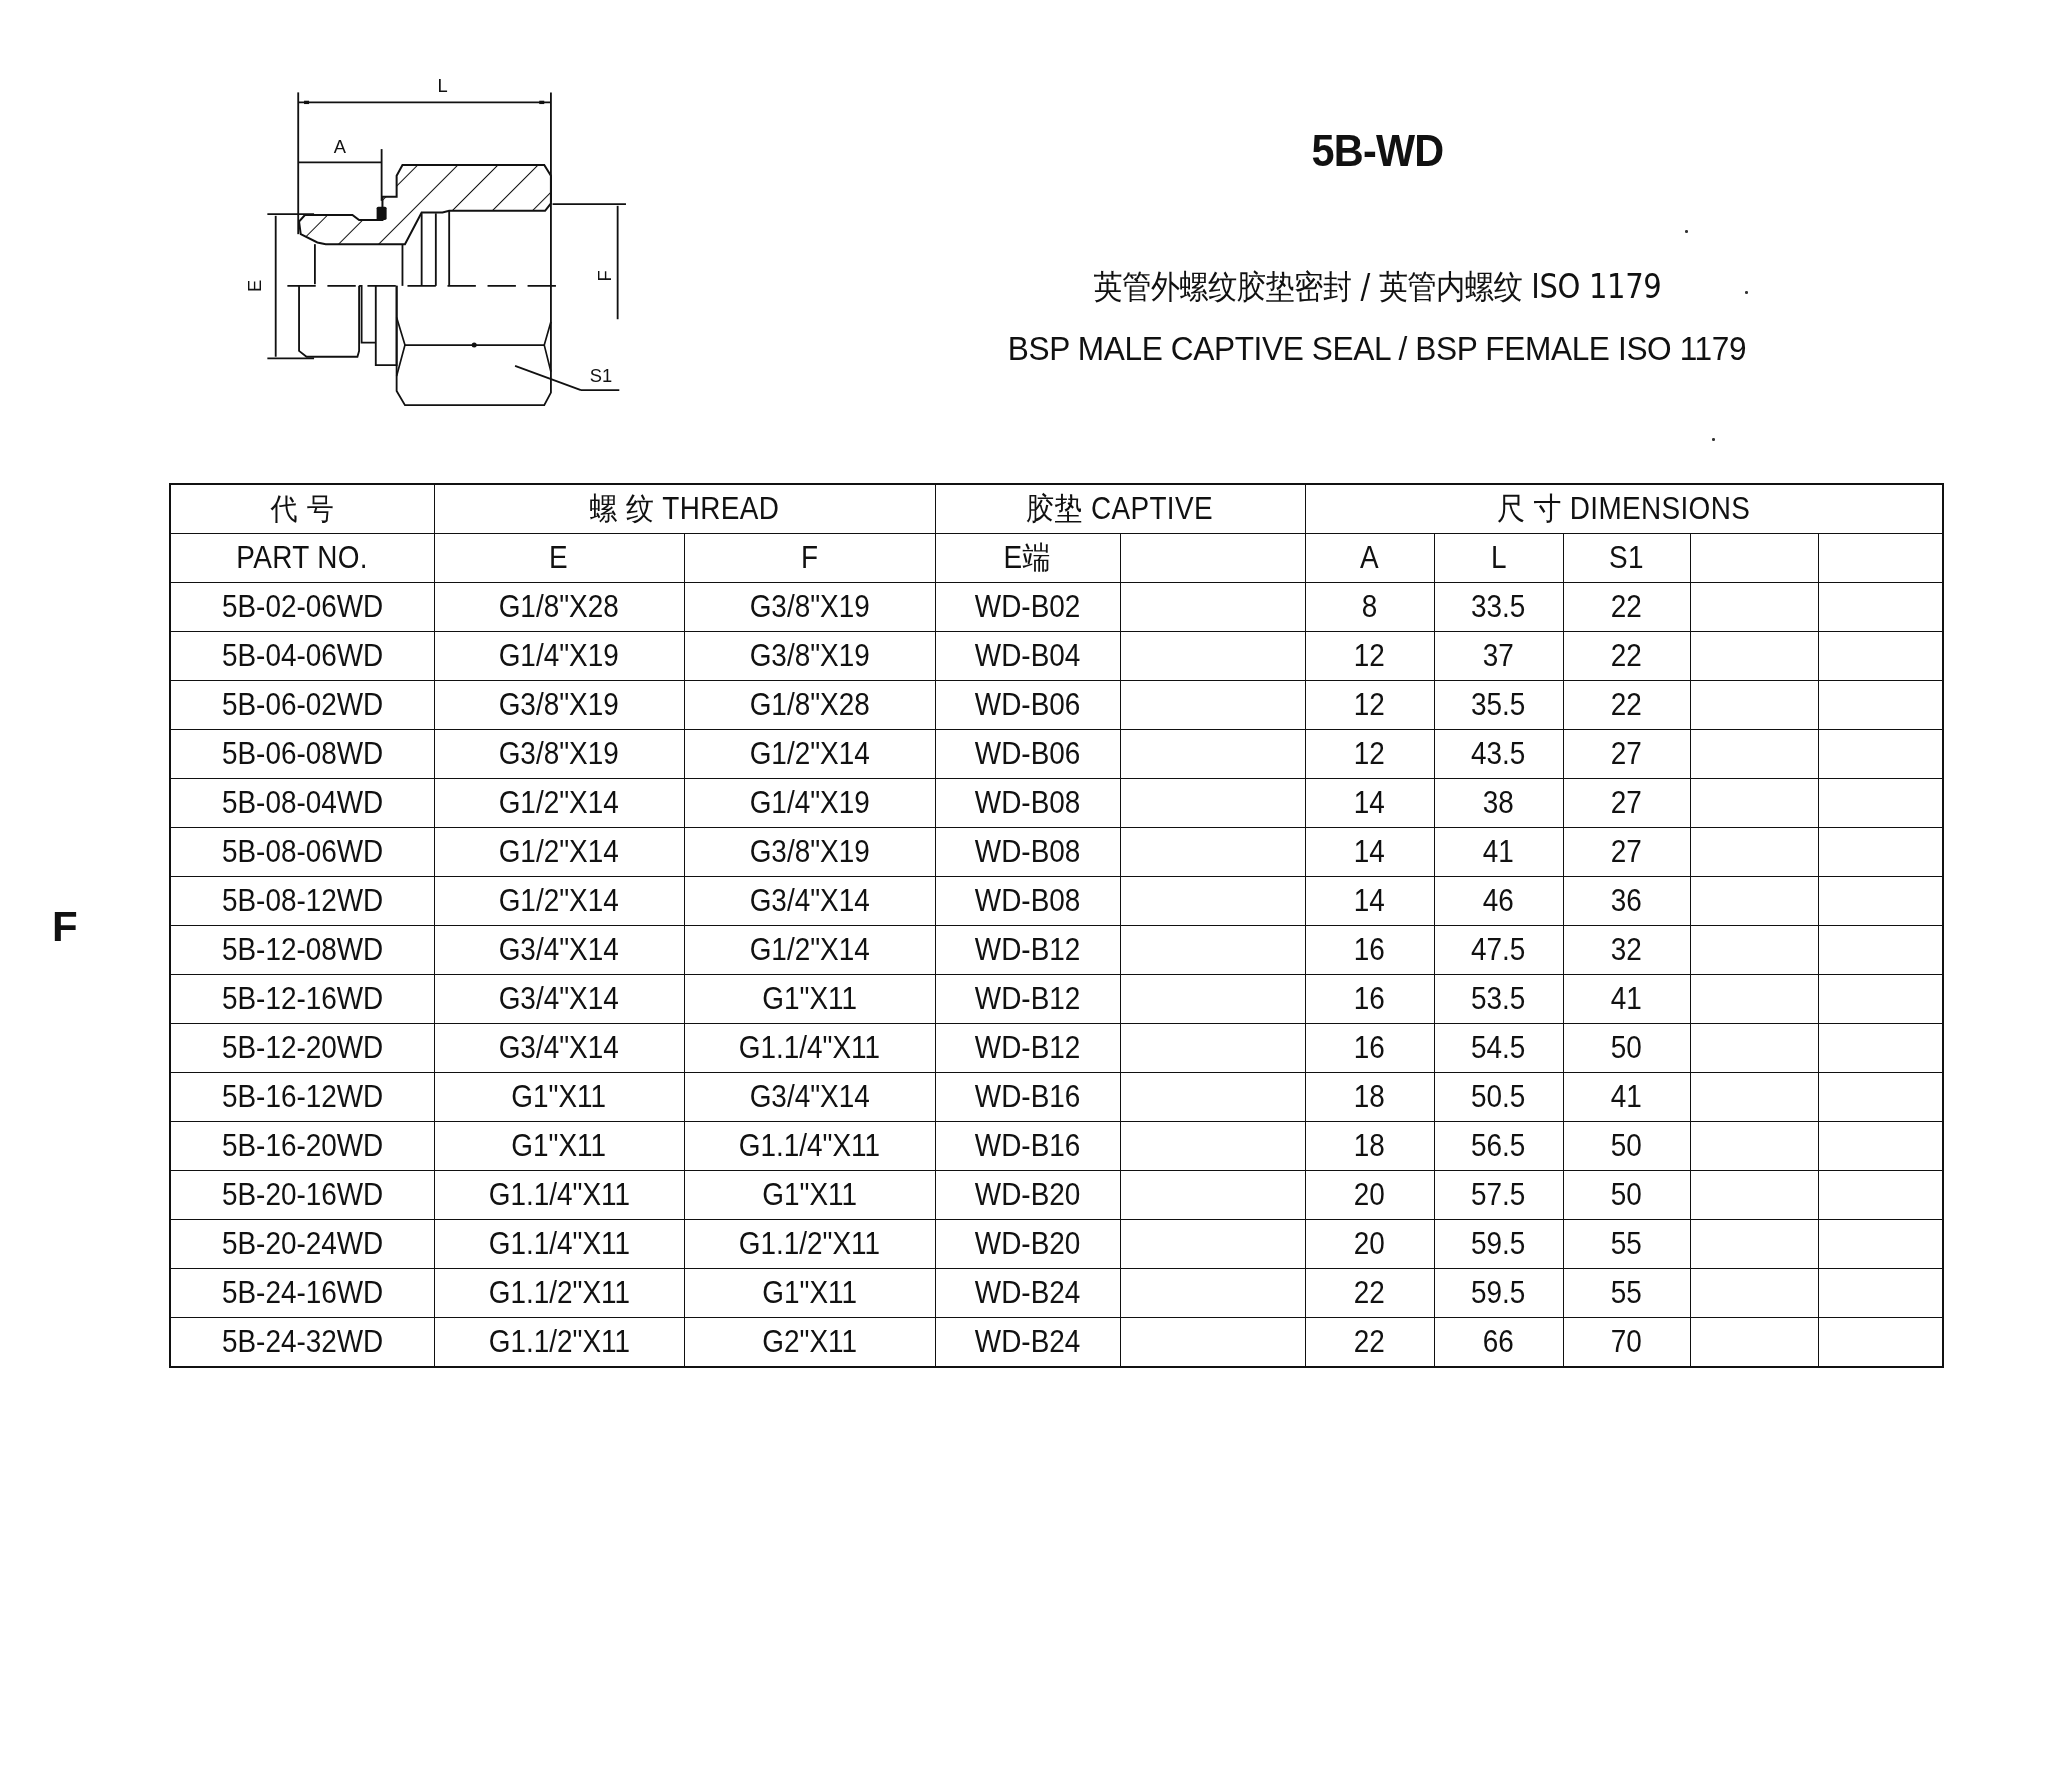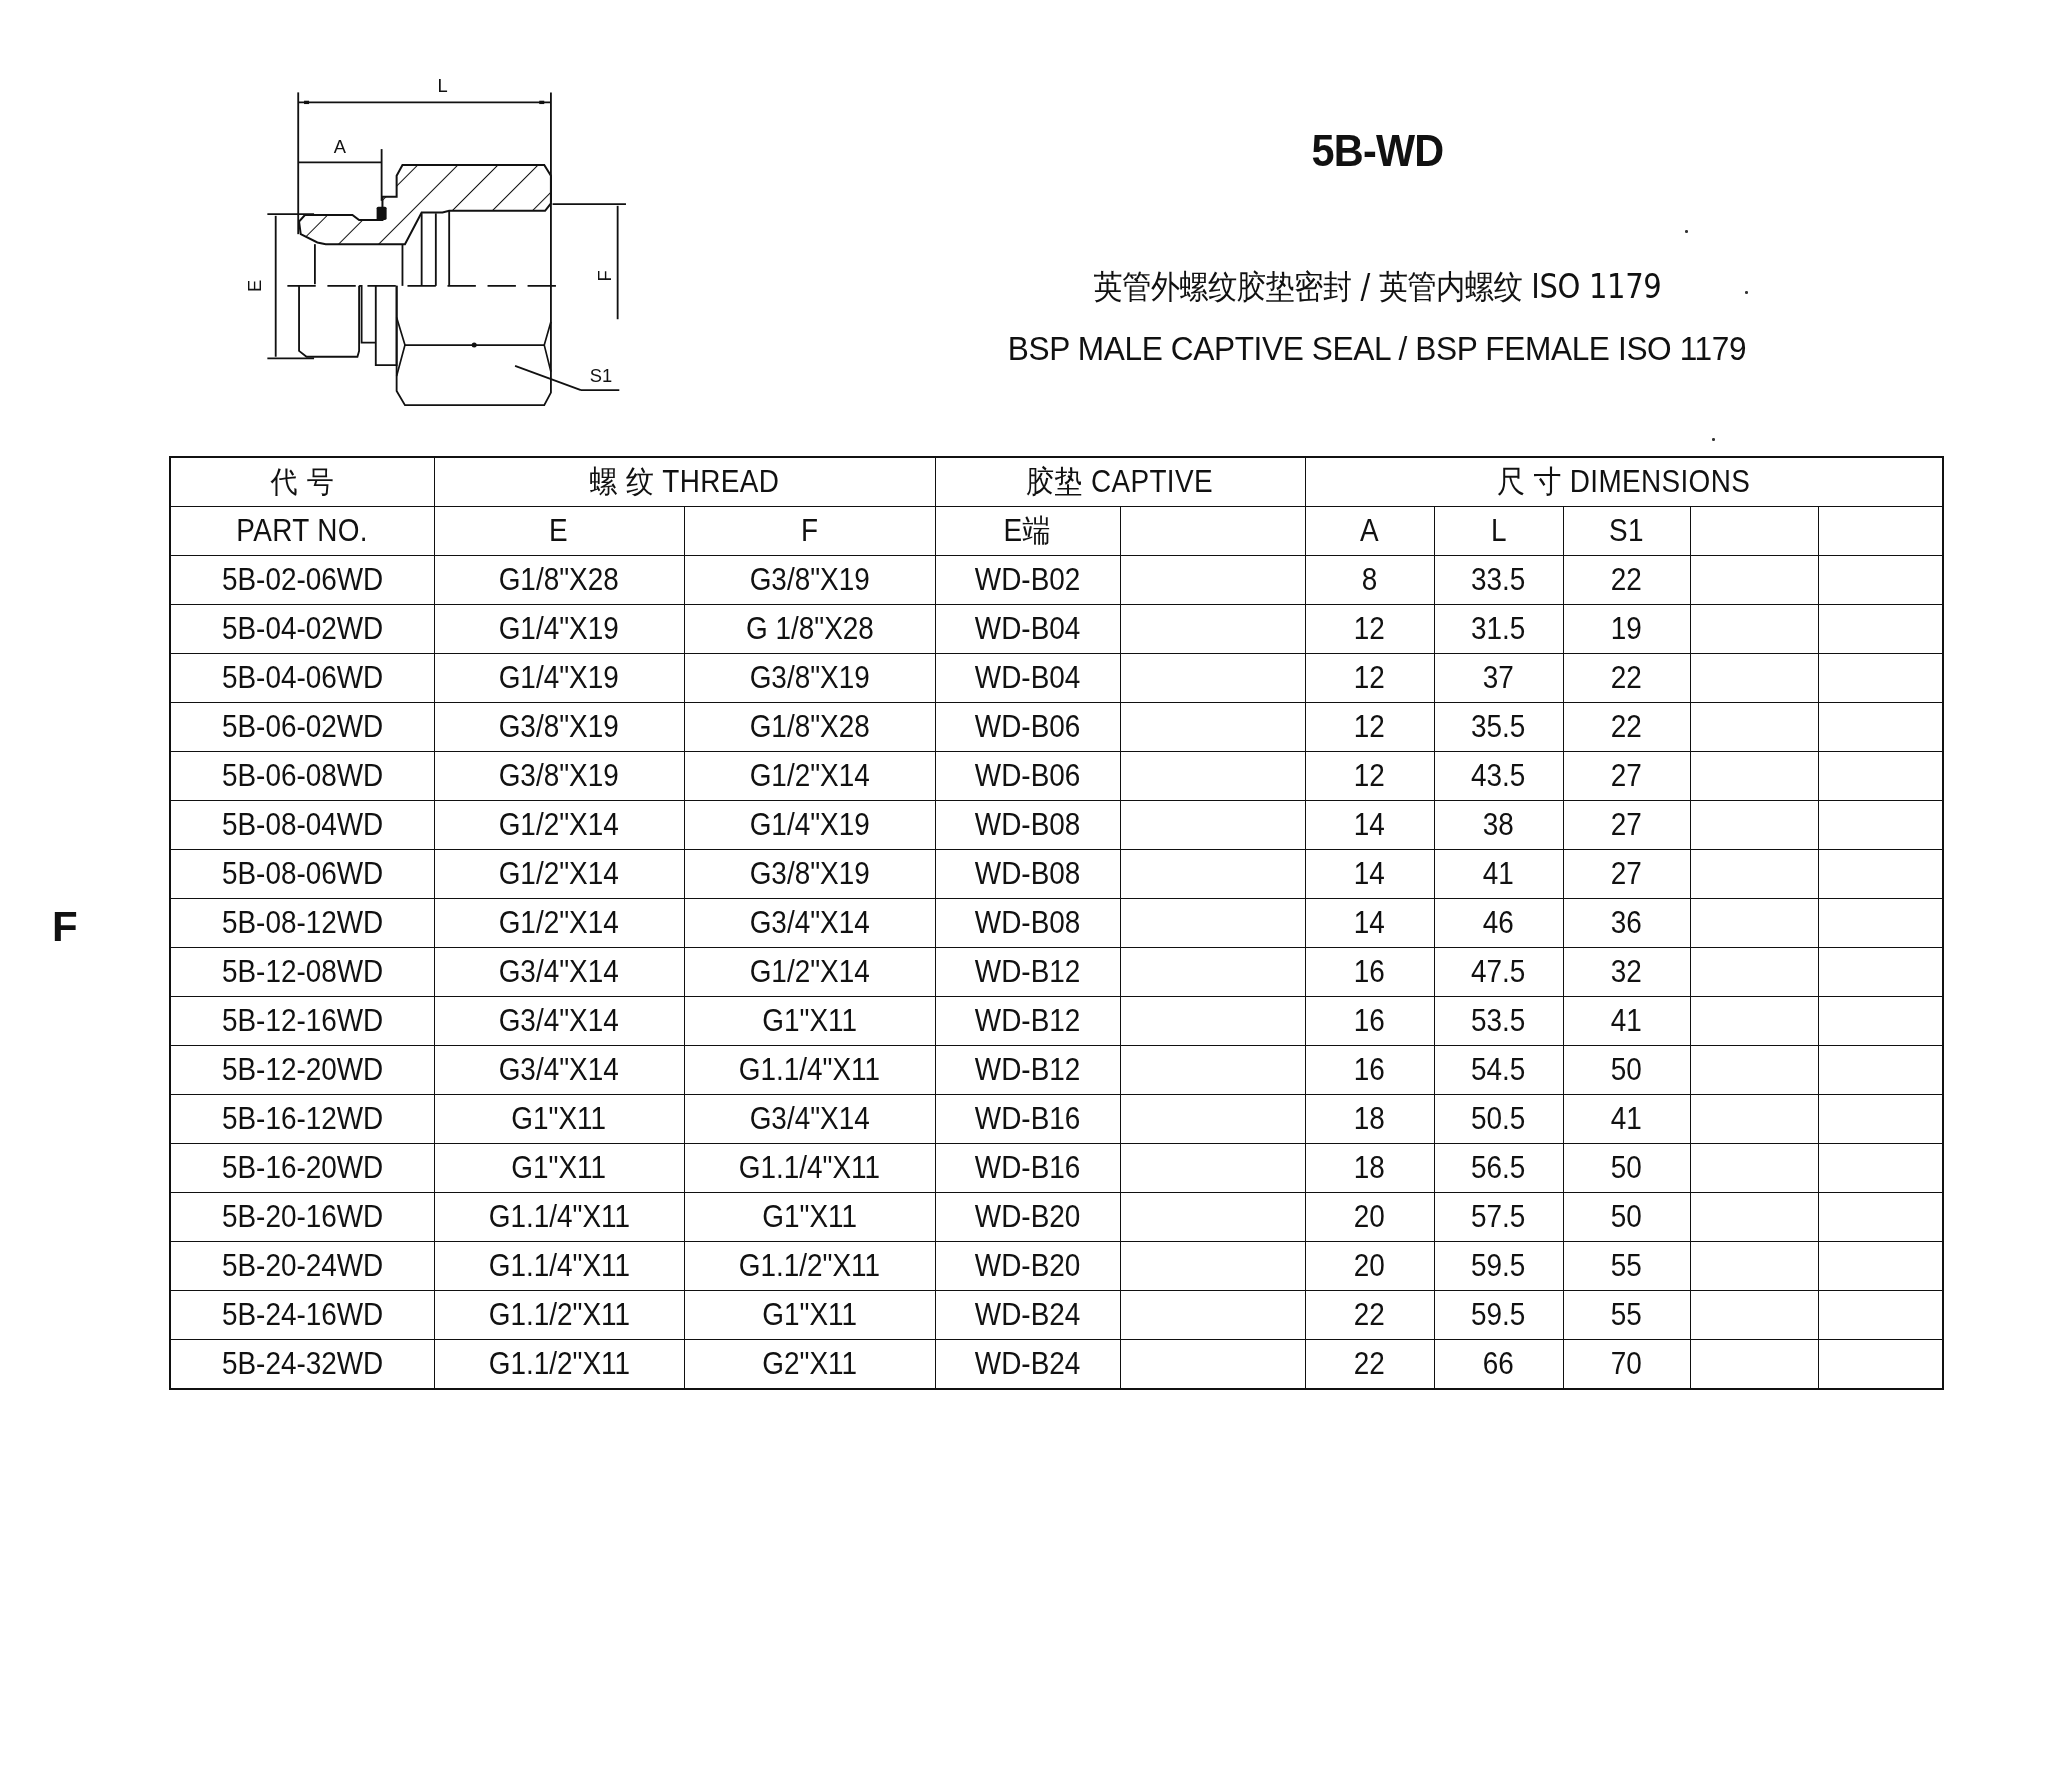--- a/index.html
+++ b/index.html
@@ -21,21 +21,21 @@
     transform: scaleX(0.88);
   }
   .sub-en {
     left: 918px; top: 329px; width: 918px; text-align: center;
     font-size: 34px; letter-spacing: -0.4px; transform: scaleX(0.93);
   }
   .section-mark {
     left: 52px; top: 903px; font-size: 42px; font-weight: bold;
   }
   table.spec {
-    position: absolute; left: 169px; top: 456px;
+    position: absolute; left: 169px; top: 483px;
     border-collapse: collapse; table-layout: fixed;
     font-size: 31px;
   }
   table.spec td, table.spec th {
     border: 1.7px solid #111; padding: 0; text-align: center;
     font-weight: normal; white-space: nowrap; overflow: hidden;
   }
   table.spec th { height: 48px; }
   table.spec td { height: 48px; }
   table.spec .cell-text { display: inline-block; transform: scaleX(0.9); }
@@ -159,32 +159,20 @@
         <td><span class="cell-text">G3/8"X19</span></td>
         <td><span class="cell-text">WD-B02</span></td>
         <td></td>
         <td><span class="cell-text">8</span></td>
         <td><span class="cell-text">33.5</span></td>
         <td><span class="cell-text">22</span></td>
         <td></td>
         <td></td>
       </tr>
       <tr>
-        <td><span class="cell-text">5B-04-02WD</span></td>
-        <td><span class="cell-text">G1/4"X19</span></td>
-        <td><span class="cell-text">G 1/8"X28</span></td>
-        <td><span class="cell-text">WD-B04</span></td>
-        <td></td>
-        <td><span class="cell-text">12</span></td>
-        <td><span class="cell-text">31.5</span></td>
-        <td><span class="cell-text">19</span></td>
-        <td></td>
-        <td></td>
-      </tr>
-      <tr>
         <td><span class="cell-text">5B-04-06WD</span></td>
         <td><span class="cell-text">G1/4"X19</span></td>
         <td><span class="cell-text">G3/8"X19</span></td>
         <td><span class="cell-text">WD-B04</span></td>
         <td></td>
         <td><span class="cell-text">12</span></td>
         <td><span class="cell-text">37</span></td>
         <td><span class="cell-text">22</span></td>
         <td></td>
         <td></td>

